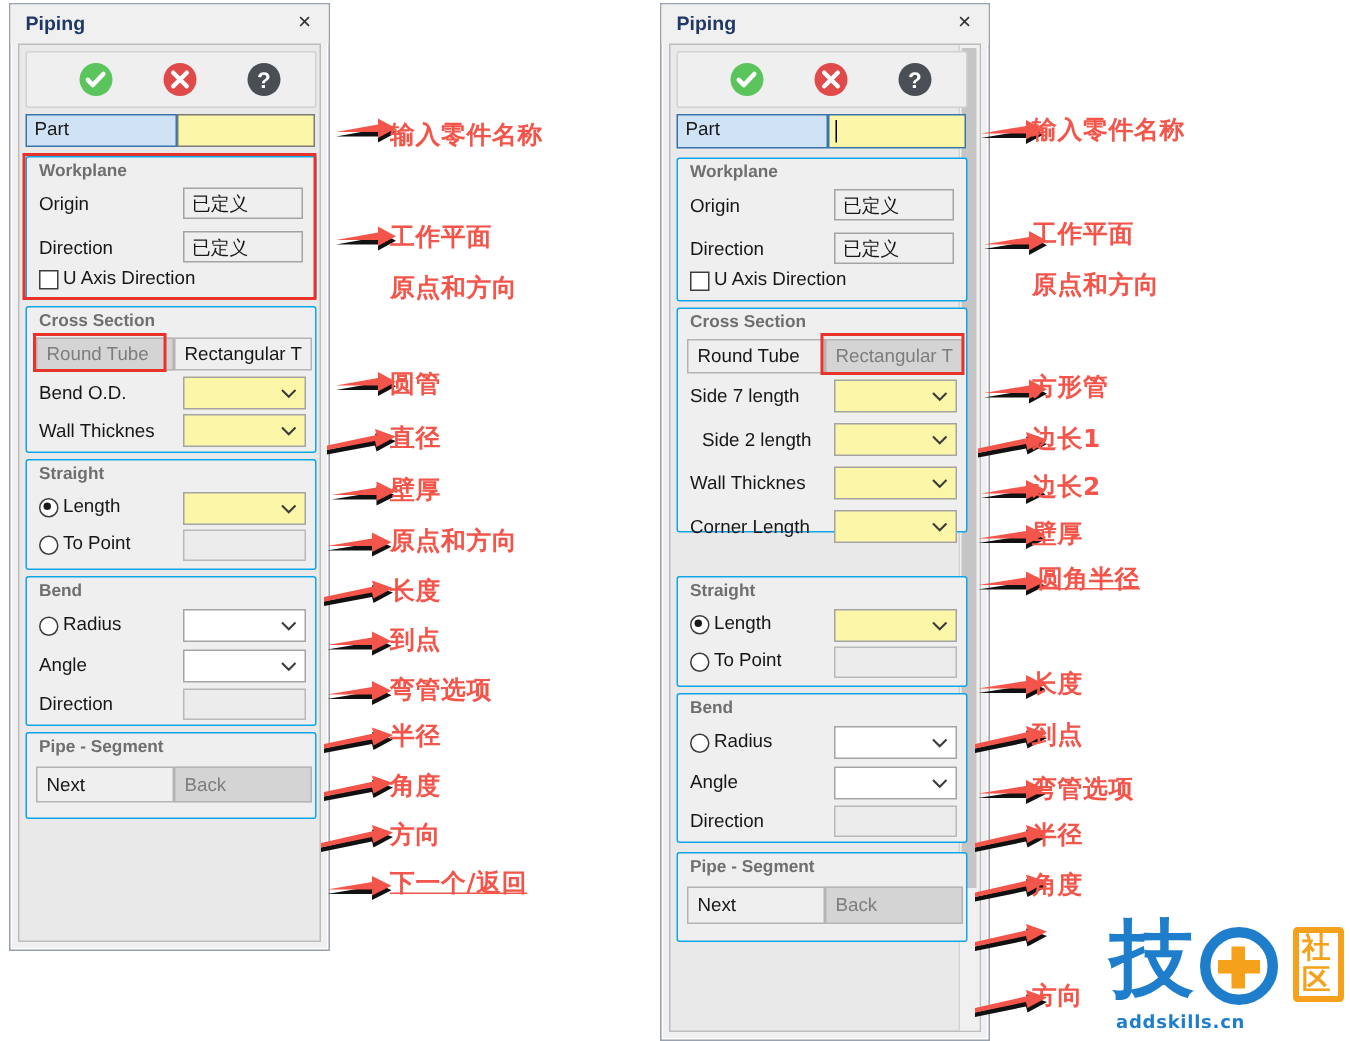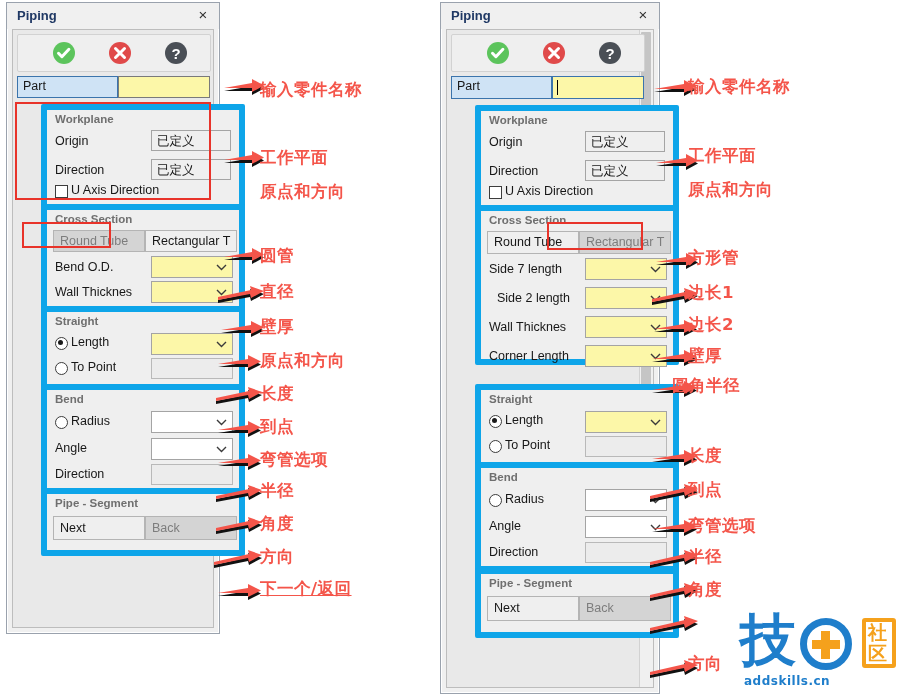--- a/index.html
+++ b/index.html
@@ -15,21 +15,21 @@
          box-shadow:0 0 0 1px #ffffff inset;}
   .titlebar{position:absolute;left:0;top:0;right:0;height:26px;background:#f0f0f0;}
   .title-text{position:absolute;left:10px;top:5px;font-size:13px;font-weight:bold;color:#1f3864;}
   .close-x{position:absolute;right:8px;top:3px;font-size:15px;color:#333;line-height:18px;
            width:16px;text-align:center;cursor:default;}
 
   .client{position:absolute;left:5px;top:26px;right:5px;bottom:5px;background:#e9e9e9;
           border:1px solid #bdbdbd;}
 
   
-  .grp{position:absolute;background:#efefef;border:6px solid #0ea5e9;border-radius:2px;margin-left:24px;}
+  .grp{position:absolute;background:#efefef;border:1px solid #0ea5e9;border-radius:2px;}
   .grp-head{position:absolute;left:8px;top:3px;font-size:11.5px;color:#6f6f6f;font-weight:bold;}
 
   
   .toolbar{position:absolute;background:#efefef;border:1px solid #d2d2d2;border-radius:2px;}
   .ticon{position:absolute;width:24px;height:24px;border-radius:50%;}
   .ticon svg{display:block;}
 
   
   .lbl{position:absolute;font-size:12.5px;color:#171717;white-space:nowrap;overflow:hidden;}
 
@@ -549,21 +549,21 @@
       </svg>
   </div>
   <div class="anno" style="left:688px;top:345px;">壁厚</div>
 
   <div class="arrow" style="left:652px;top:382px;">
     <svg width="50" height="18" viewBox="0 0 50 18">
         <path d="M0 11 L32 11 L32 15 L45 8.5 L32 2 L32 6 Z" fill="#111"></path>
         <path d="M0 8 L32 8 L32 12 L45 5.5 L32 -1 L32 3 Z" fill="#f4554a"></path>
       </svg>
   </div>
-  <div class="anno" style="left:672px;top:375px;">圆角半径</div>
+  <div class="anno" style="left:692px;top:375px;text-decoration:underline;">圆角半径</div>
 
   <div class="arrow" style="left:652px;top:451px;">
     <svg width="50" height="18" viewBox="0 0 50 18">
         <path d="M0 11 L32 11 L32 15 L45 8.5 L32 2 L32 6 Z" fill="#111"></path>
         <path d="M0 8 L32 8 L32 12 L45 5.5 L32 -1 L32 3 Z" fill="#f4554a"></path>
       </svg>
   </div>
   <div class="anno" style="left:688px;top:445px;">长度</div>
 
   <div class="arrow" style="left:650px;top:486px;">

